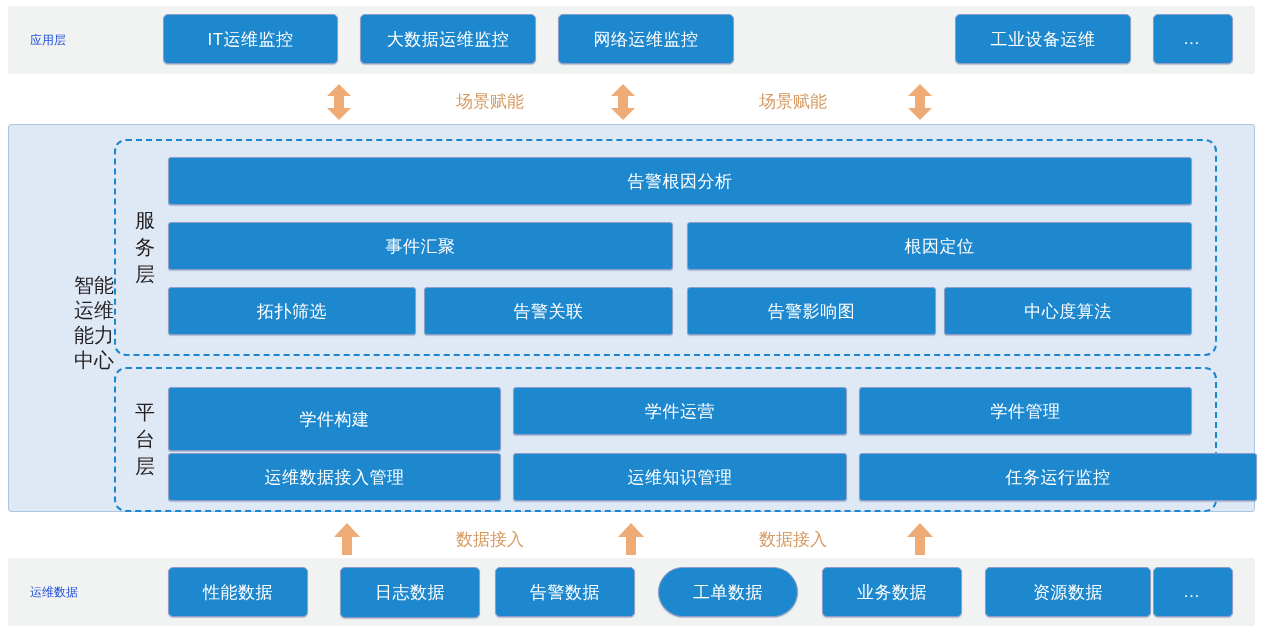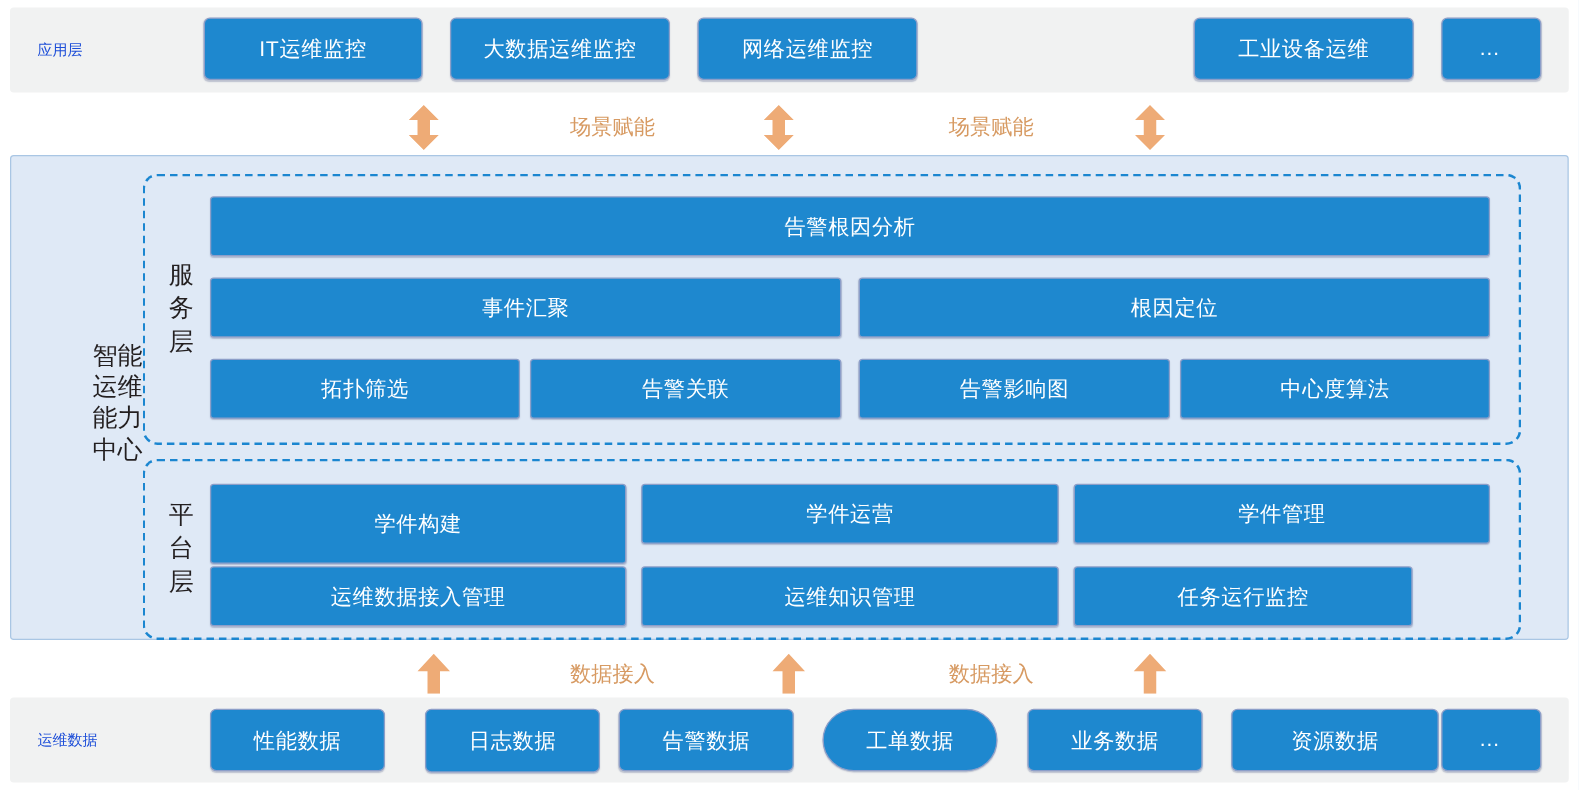--- a/index.html
+++ b/index.html
@@ -155,21 +155,21 @@
     <div>台</div>
     <div>层</div>
   </div>
 
   <div class="box sq" style="left:168px;top:387px;width:333px;height:64px;">学件构建</div>
   <div class="box sq" style="left:513px;top:387px;width:334px;height:48px;">学件运营</div>
   <div class="box sq" style="left:859px;top:387px;width:333px;height:48px;">学件管理</div>
 
   <div class="box sq" style="left:168px;top:453px;width:333px;height:48px;">运维数据接入管理</div>
   <div class="box sq" style="left:513px;top:453px;width:334px;height:48px;">运维知识管理</div>
-  <div class="box sq" style="left:859px;top:453px;width:271px;height:48px;">任务运行监控</div>
+  <div class="box sq" style="left:859px;top:453px;width:398px;height:48px;">任务运行监控</div>
 
   <div class="arrow" style="left:333px;top:523px;">
     <svg width="28" height="32" viewBox="0 0 28 32" aria-hidden="true">
       <polygon points="14,0 27,14 19,14 19,32 9,32 9,14 1,14" fill="#eeab76"></polygon>
     </svg>
   </div>
   <div class="conn-label" style="left:420px;top:528px;width:140px;">数据接入</div>
 
   <div class="arrow" style="left:617px;top:523px;">
     <svg width="28" height="32" viewBox="0 0 28 32" aria-hidden="true">

